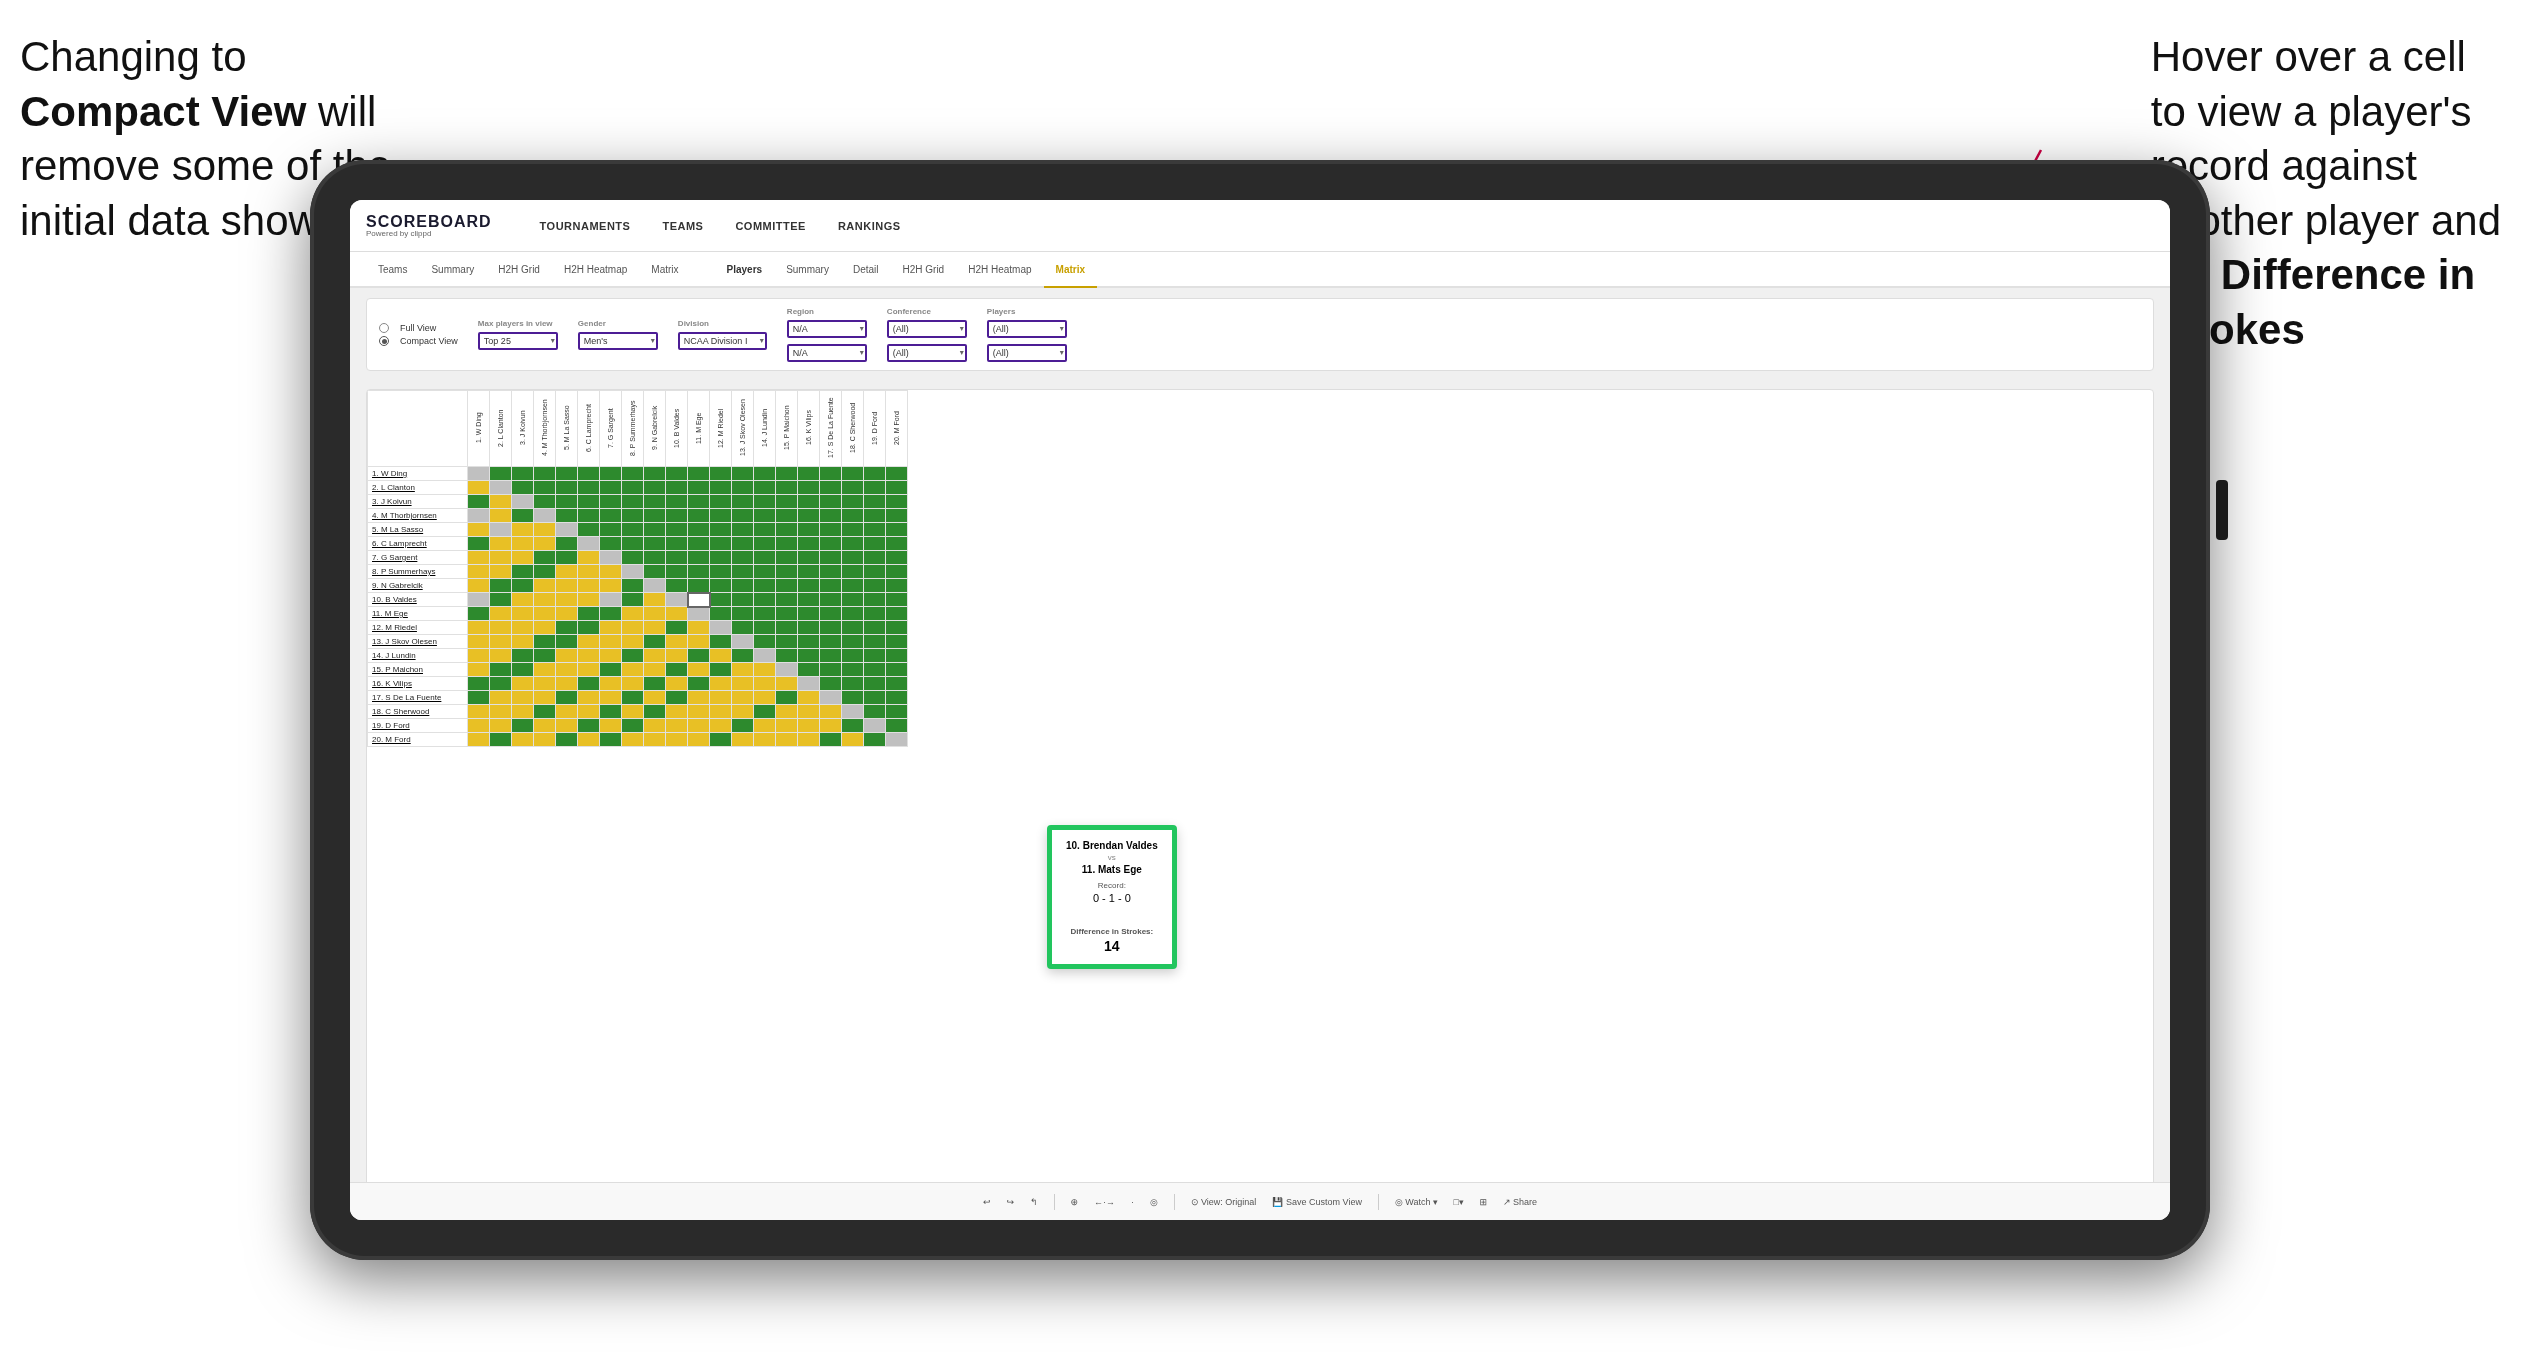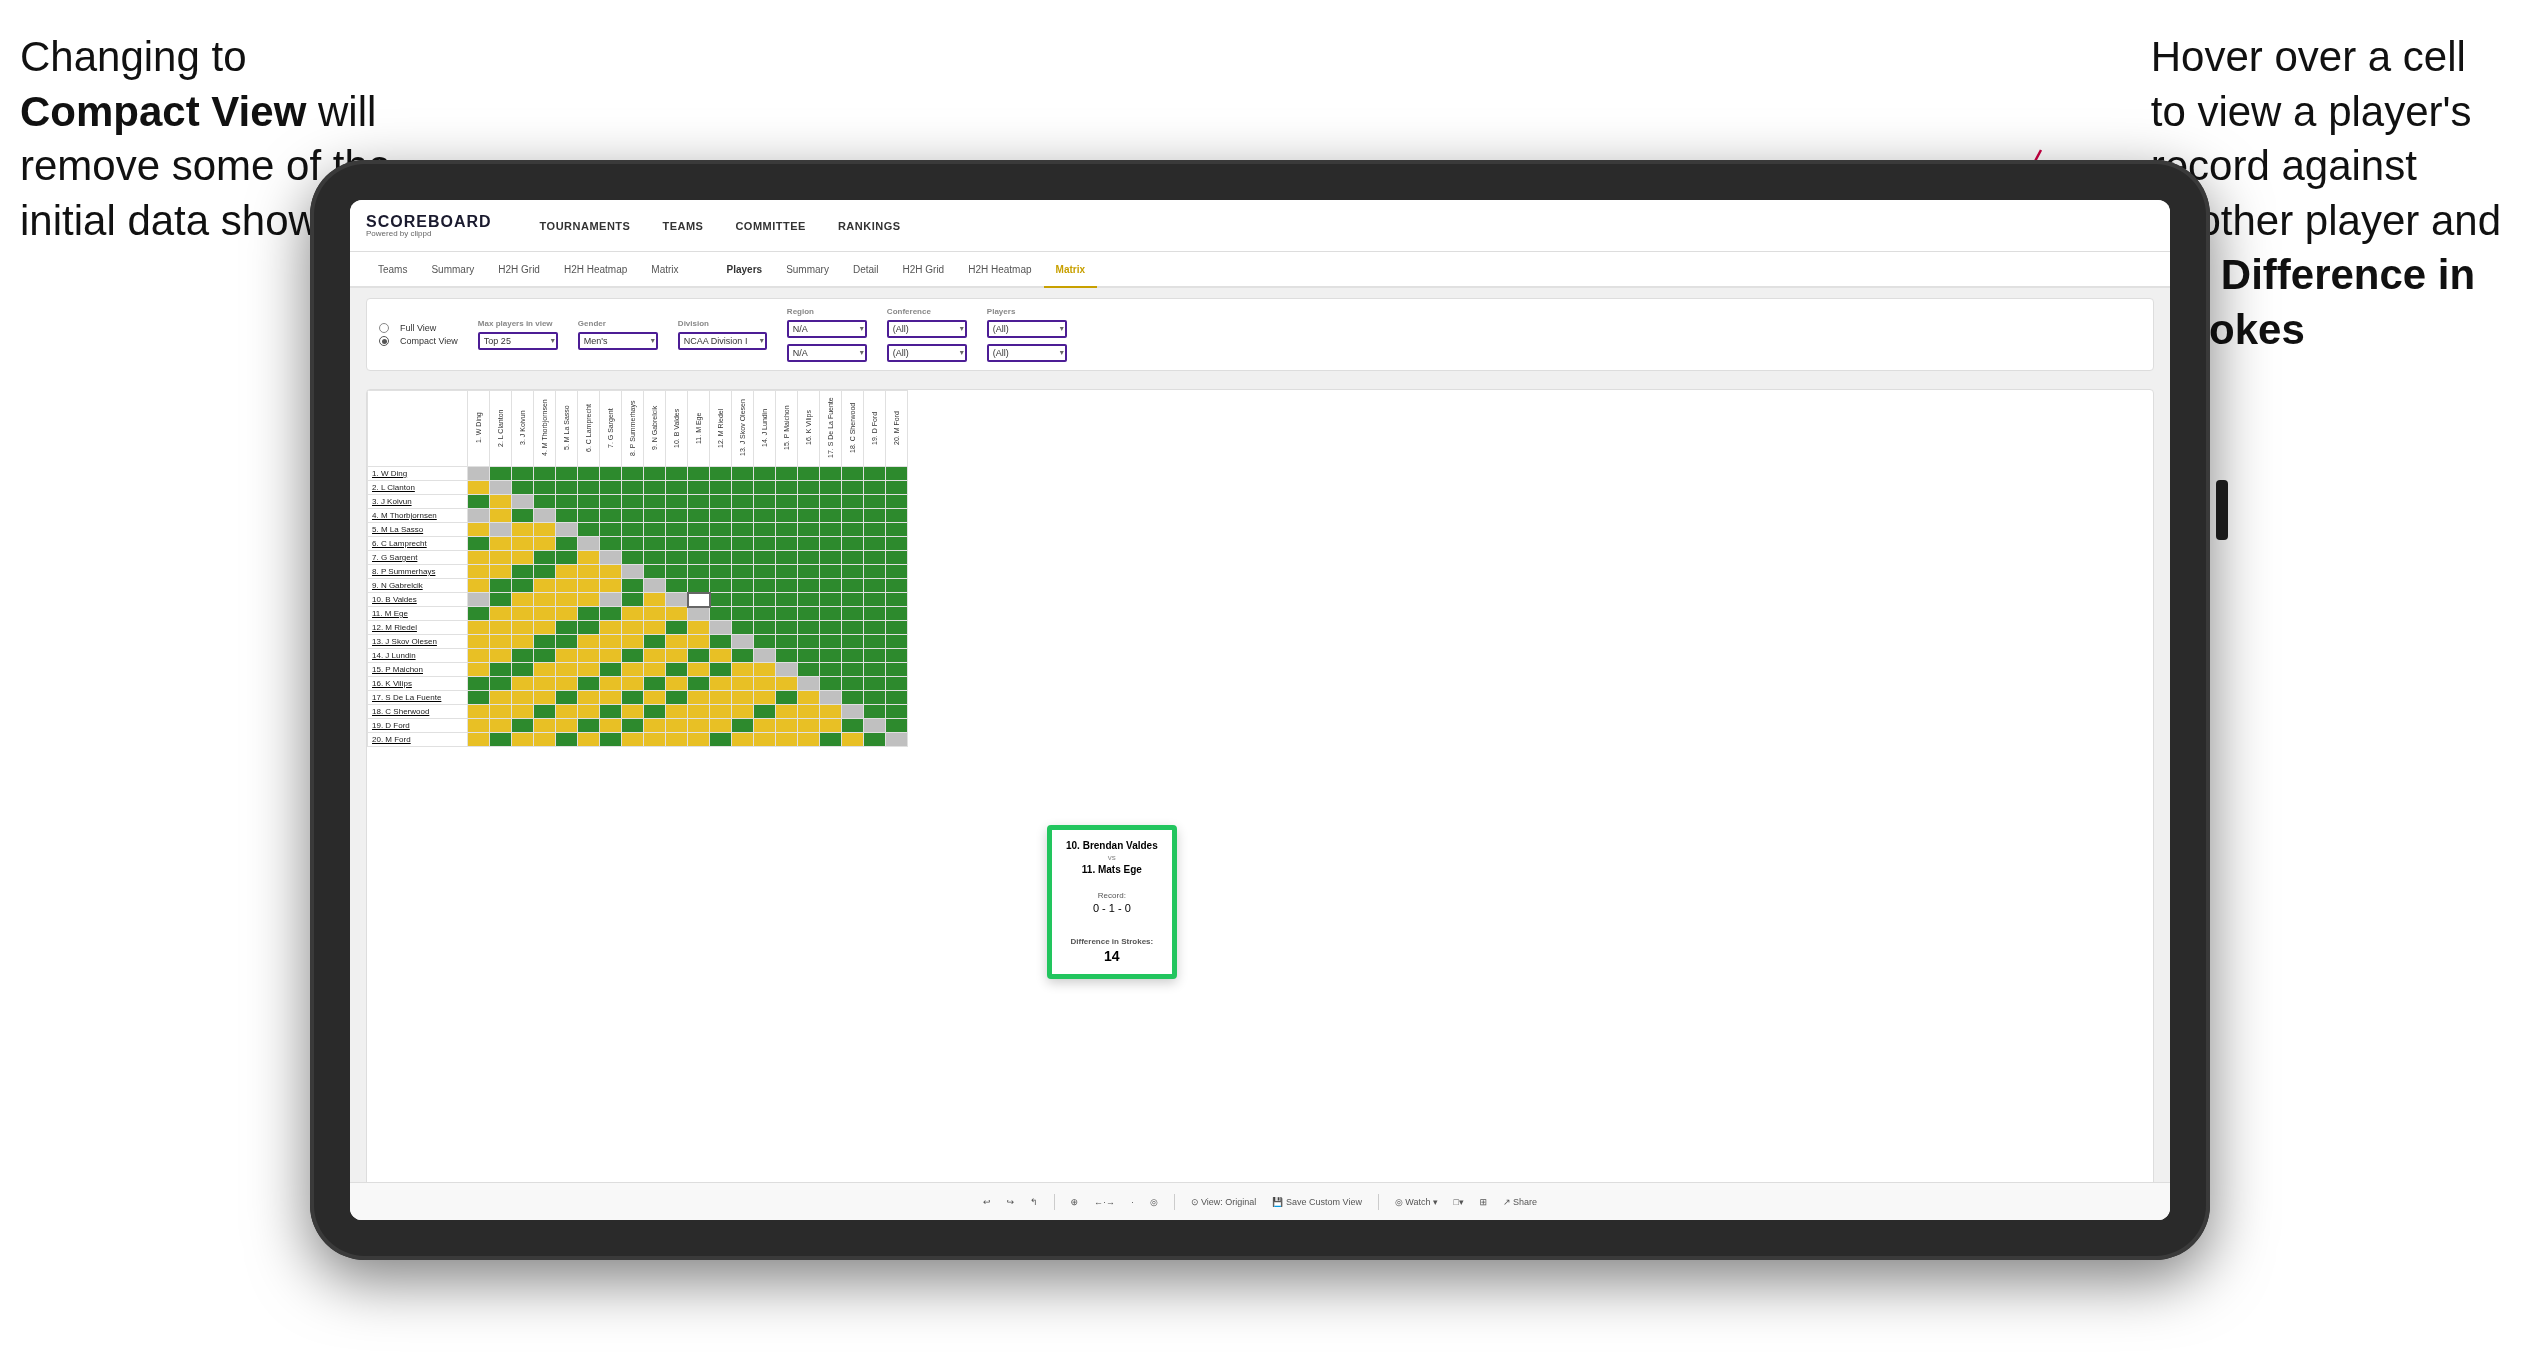--- a/index.html
+++ b/index.html
@@ -326,21 +326,21 @@
       margin-bottom: 2px;
     }
     .tooltip-vs {
       font-size: 8px;
       color: #888;
       margin-bottom: 2px;
     }
     .tooltip-player2 {
       font-weight: 700;
       font-size: 10px;
-      margin-bottom: 16px;
+      margin-bottom: 6px;
     }
     .tooltip-record-label {
       font-size: 8px;
       color: #555;
       margin-bottom: 2px;
     }
     .tooltip-record {
       font-weight: 400;
       font-size: 11px;
       margin-bottom: 23px;

